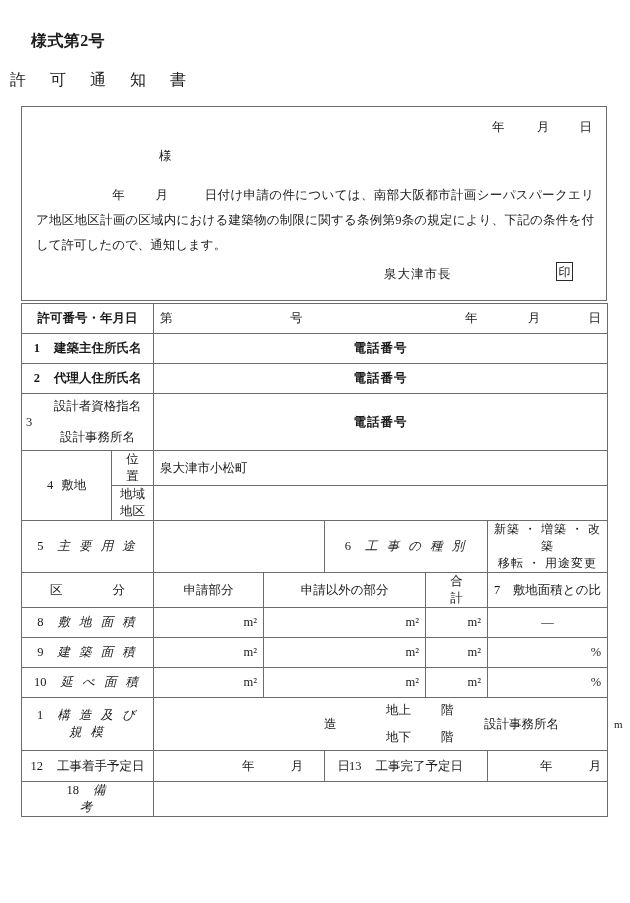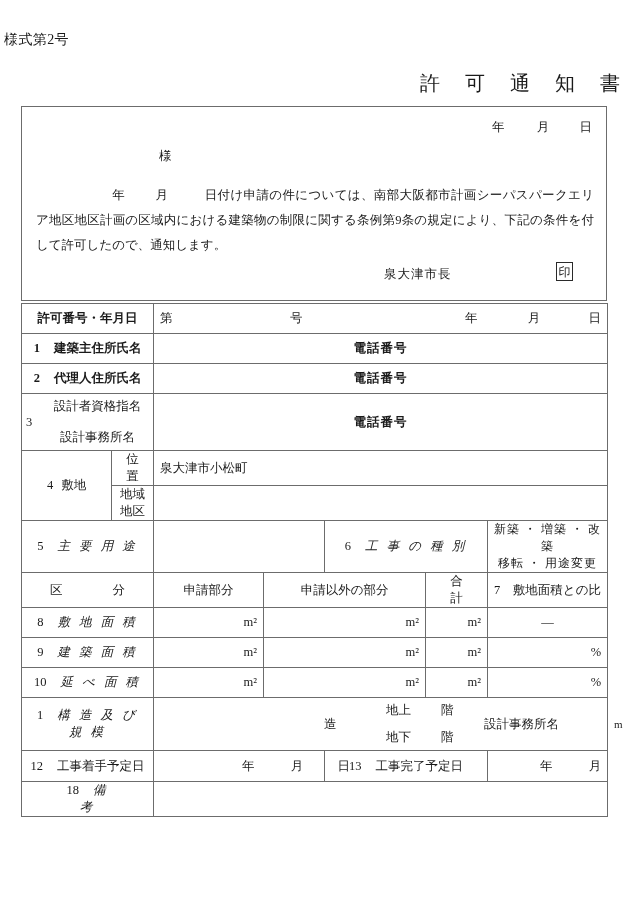--- a/index.html
+++ b/index.html
@@ -17,33 +17,34 @@
   }
 
   .page {
     position: absolute;
     inset: 0;
   }
 
   
   .form-no {
     position: absolute;
-    left: 4px;
+    left: 31px;
     top: 31px;
-    font-size: 14px;
+    font-size: 16px;
     letter-spacing: 0.4px;
     white-space: nowrap;
+    font-weight: bold;
   }
   .doc-title {
     position: absolute;
     left: 0;
     right: 0;
     top: 70px;
-    text-align: right;
-    font-size: 20px;
+    text-align: left;
+    font-size: 16px;
     letter-spacing: 10px;
     text-indent: 10px;
     white-space: nowrap;
   }
 
   
   .notice-box {
     position: absolute;
     left: 21px;
     top: 106px;

